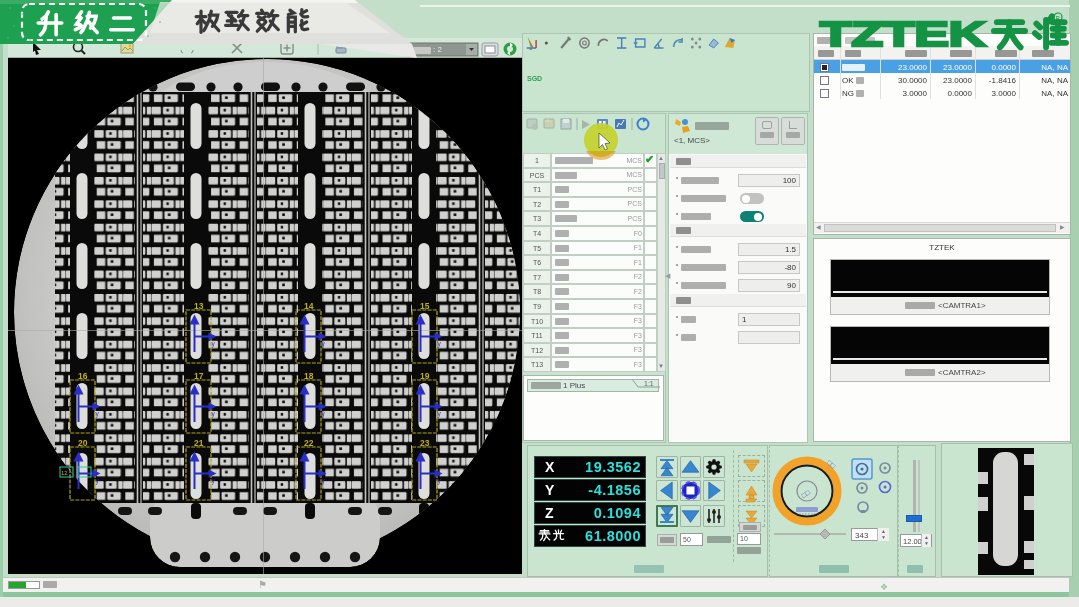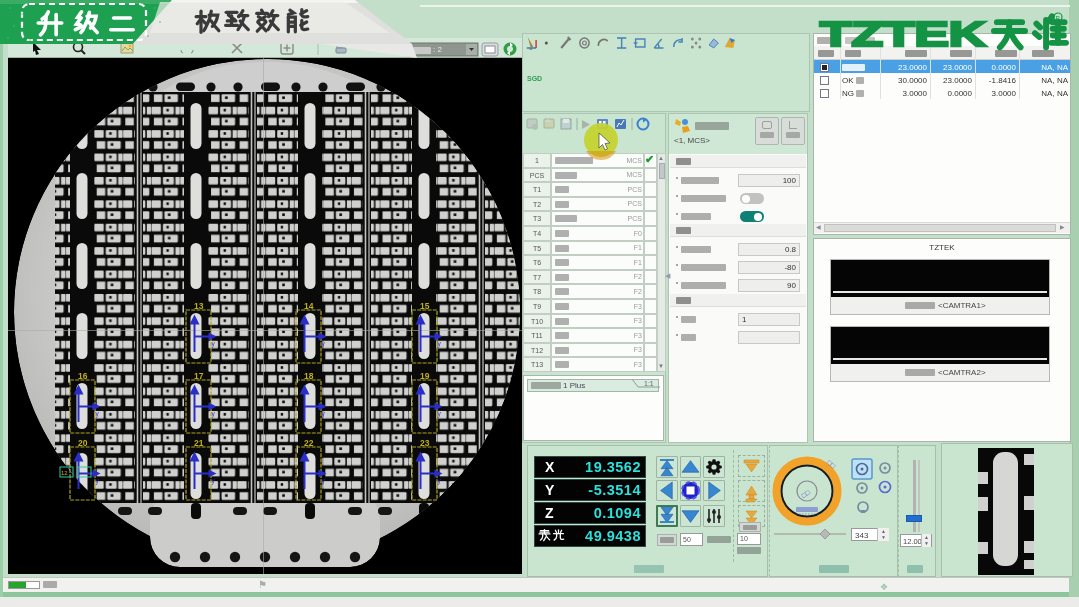--- a/index.html
+++ b/index.html
@@ -611,21 +611,21 @@
 <div class="abs" style="left:740px;top:193px;width:24px;height:11px;background:#c2c2c2;border-radius:6px"></div>
 <div class="abs" style="left:742px;top:194.5px;width:8px;height:8px;background:#fff;border-radius:50%"></div>
 <div class="abs" style="left:676px;top:213px;width:2px;height:2px;background:#888;border-radius:50%"></div>
 <span class="zh abs" style="left:681px;top:213px;width:30px;height:7px"></span>
 <div class="abs" style="left:740px;top:211px;width:24px;height:11px;background:#0e8074;border-radius:6px"></div>
 <div class="abs" style="left:754px;top:212.5px;width:8px;height:8px;background:#fff;border-radius:50%"></div>
 <div class="abs" style="left:670px;top:224px;width:136px;height:13px;background:#f0f0ee;border-bottom:1px solid #ddd"></div>
 <span class="zh abs" style="left:676px;top:227px;width:15px;height:7px;opacity:.65"></span>
 <div class="abs" style="left:676px;top:246px;width:2px;height:2px;background:#888;border-radius:50%"></div>
 <span class="zh abs" style="left:681px;top:246px;width:30px;height:7px"></span>
-<div class="abs" style="left:738px;top:243px;width:62px;height:13px;background:#eeeeec;border:1px solid #c8c8c6;font-size:8px;color:#333;line-height:12px;text-align:right;padding-right:3px">0.8</div>
+<div class="abs" style="left:738px;top:243px;width:62px;height:13px;background:#eeeeec;border:1px solid #c8c8c6;font-size:8px;color:#333;line-height:12px;text-align:right;padding-right:3px">1.5</div>
 <div class="abs" style="left:676px;top:264px;width:2px;height:2px;background:#888;border-radius:50%"></div>
 <span class="zh abs" style="left:681px;top:264px;width:45px;height:7px"></span>
 <div class="abs" style="left:738px;top:261px;width:62px;height:13px;background:#eeeeec;border:1px solid #c8c8c6;font-size:8px;color:#333;line-height:12px;text-align:right;padding-right:3px">-80</div>
 <div class="abs" style="left:676px;top:282px;width:2px;height:2px;background:#888;border-radius:50%"></div>
 <span class="zh abs" style="left:681px;top:282px;width:45px;height:7px"></span>
 <div class="abs" style="left:738px;top:279px;width:62px;height:13px;background:#eeeeec;border:1px solid #c8c8c6;font-size:8px;color:#333;line-height:12px;text-align:right;padding-right:3px">90</div>
 <div class="abs" style="left:670px;top:294px;width:136px;height:13px;background:#f0f0ee;border-bottom:1px solid #ddd"></div>
 <span class="zh abs" style="left:676px;top:297px;width:15px;height:7px;opacity:.65"></span>
 <div class="abs" style="left:676px;top:316px;width:2px;height:2px;background:#888;border-radius:50%"></div>
 <span class="zh abs" style="left:681px;top:316px;width:15px;height:7px"></span>
@@ -699,32 +699,32 @@
 <div class="abs" style="left:831px;top:364px;width:218px;height:17px;background:#f0f0ee"></div>
 <span class="zh abs" style="left:905px;top:369px;width:30px;height:7px"></span>
 <div class="abs" style="left:938px;top:368px;font-size:8px;color:#444">&lt;CAMTRA2&gt;</div>
 
 <div class="abs" style="left:527px;top:445px;width:241px;height:132px;background:#c9e4cf;border:1px solid #a5bfa9"></div>
 <div class="abs" style="left:534px;top:456px;width:112px;height:21.5px;background:#030303;border:1px solid #2a4a42"></div>
 <div class="abs" style="left:545px;top:459px;font-size:14px;font-weight:bold;color:#fff">X</div>
 <div class="abs" style="left:556px;top:459px;width:85px;font-size:14.5px;font-weight:bold;color:#2ce0dc;text-align:right;letter-spacing:.5px">19.3562</div>
 <div class="abs" style="left:534px;top:479px;width:112px;height:21.5px;background:#030303;border:1px solid #2a4a42"></div>
 <div class="abs" style="left:545px;top:482px;font-size:14px;font-weight:bold;color:#fff">Y</div>
-<div class="abs" style="left:556px;top:482px;width:85px;font-size:14.5px;font-weight:bold;color:#2ce0dc;text-align:right;letter-spacing:.5px">-5.3514</div>
+<div class="abs" style="left:556px;top:482px;width:85px;font-size:14.5px;font-weight:bold;color:#2ce0dc;text-align:right;letter-spacing:.5px">-4.1856</div>
 <div class="abs" style="left:534px;top:502px;width:112px;height:21.5px;background:#030303;border:1px solid #2a4a42"></div>
 <div class="abs" style="left:545px;top:505px;font-size:14px;font-weight:bold;color:#fff">Z</div>
 <div class="abs" style="left:556px;top:505px;width:85px;font-size:14.5px;font-weight:bold;color:#2ce0dc;text-align:right;letter-spacing:.5px">0.1094</div>
 <div class="abs" style="left:534px;top:525px;width:112px;height:21.5px;background:#030303;border:1px solid #2a4a42"></div>
 <svg class="abs" style="left:538px;top:529px" width="28" height="14" viewBox="0 0 28 14">
     <g stroke="#fff" stroke-width="10">
       <use href="#g_biao" transform="scale(0.13)"></use>
       <use href="#g_guang" transform="translate(14,0) scale(0.13)"></use>
     </g>
   </svg>
-<div class="abs" style="left:556px;top:528px;width:85px;font-size:14.5px;font-weight:bold;color:#2ce0dc;text-align:right;letter-spacing:.5px">49.9438</div>
+<div class="abs" style="left:556px;top:528px;width:85px;font-size:14.5px;font-weight:bold;color:#2ce0dc;text-align:right;letter-spacing:.5px">61.8000</div>
 <div class="abs" style="left:656px;top:456px;width:21.5px;height:21.5px;background:#cde6d3;border:1px solid #9cb4a0;border-radius:1px"></div>
 <div class="abs" style="left:679.5px;top:456px;width:21.5px;height:21.5px;background:#cde6d3;border:1px solid #9cb4a0;border-radius:1px"></div>
 <div class="abs" style="left:703px;top:456px;width:21.5px;height:21.5px;background:#cde6d3;border:1px solid #9cb4a0;border-radius:1px"></div>
 <div class="abs" style="left:656px;top:479.5px;width:21.5px;height:21.5px;background:#cde6d3;border:1px solid #9cb4a0;border-radius:1px"></div>
 <div class="abs" style="left:679.5px;top:479.5px;width:21.5px;height:21.5px;background:#cde6d3;border:1px solid #9cb4a0;border-radius:1px"></div>
 <div class="abs" style="left:703px;top:479.5px;width:21.5px;height:21.5px;background:#cde6d3;border:1px solid #9cb4a0;border-radius:1px"></div>
 <div class="abs" style="left:656px;top:505px;width:21.5px;height:21.5px;background:#cde6d3;border:2px solid #3e7a52;border-radius:1px"></div>
 <div class="abs" style="left:679.5px;top:505px;width:21.5px;height:21.5px;background:#cde6d3;border:1px solid #9cb4a0;border-radius:1px"></div>
 <div class="abs" style="left:703px;top:505px;width:21.5px;height:21.5px;background:#cde6d3;border:1px solid #9cb4a0;border-radius:1px"></div>
 <svg class="abs" style="left:652px;top:452px" width="78" height="80" viewBox="0 0 78 80">

